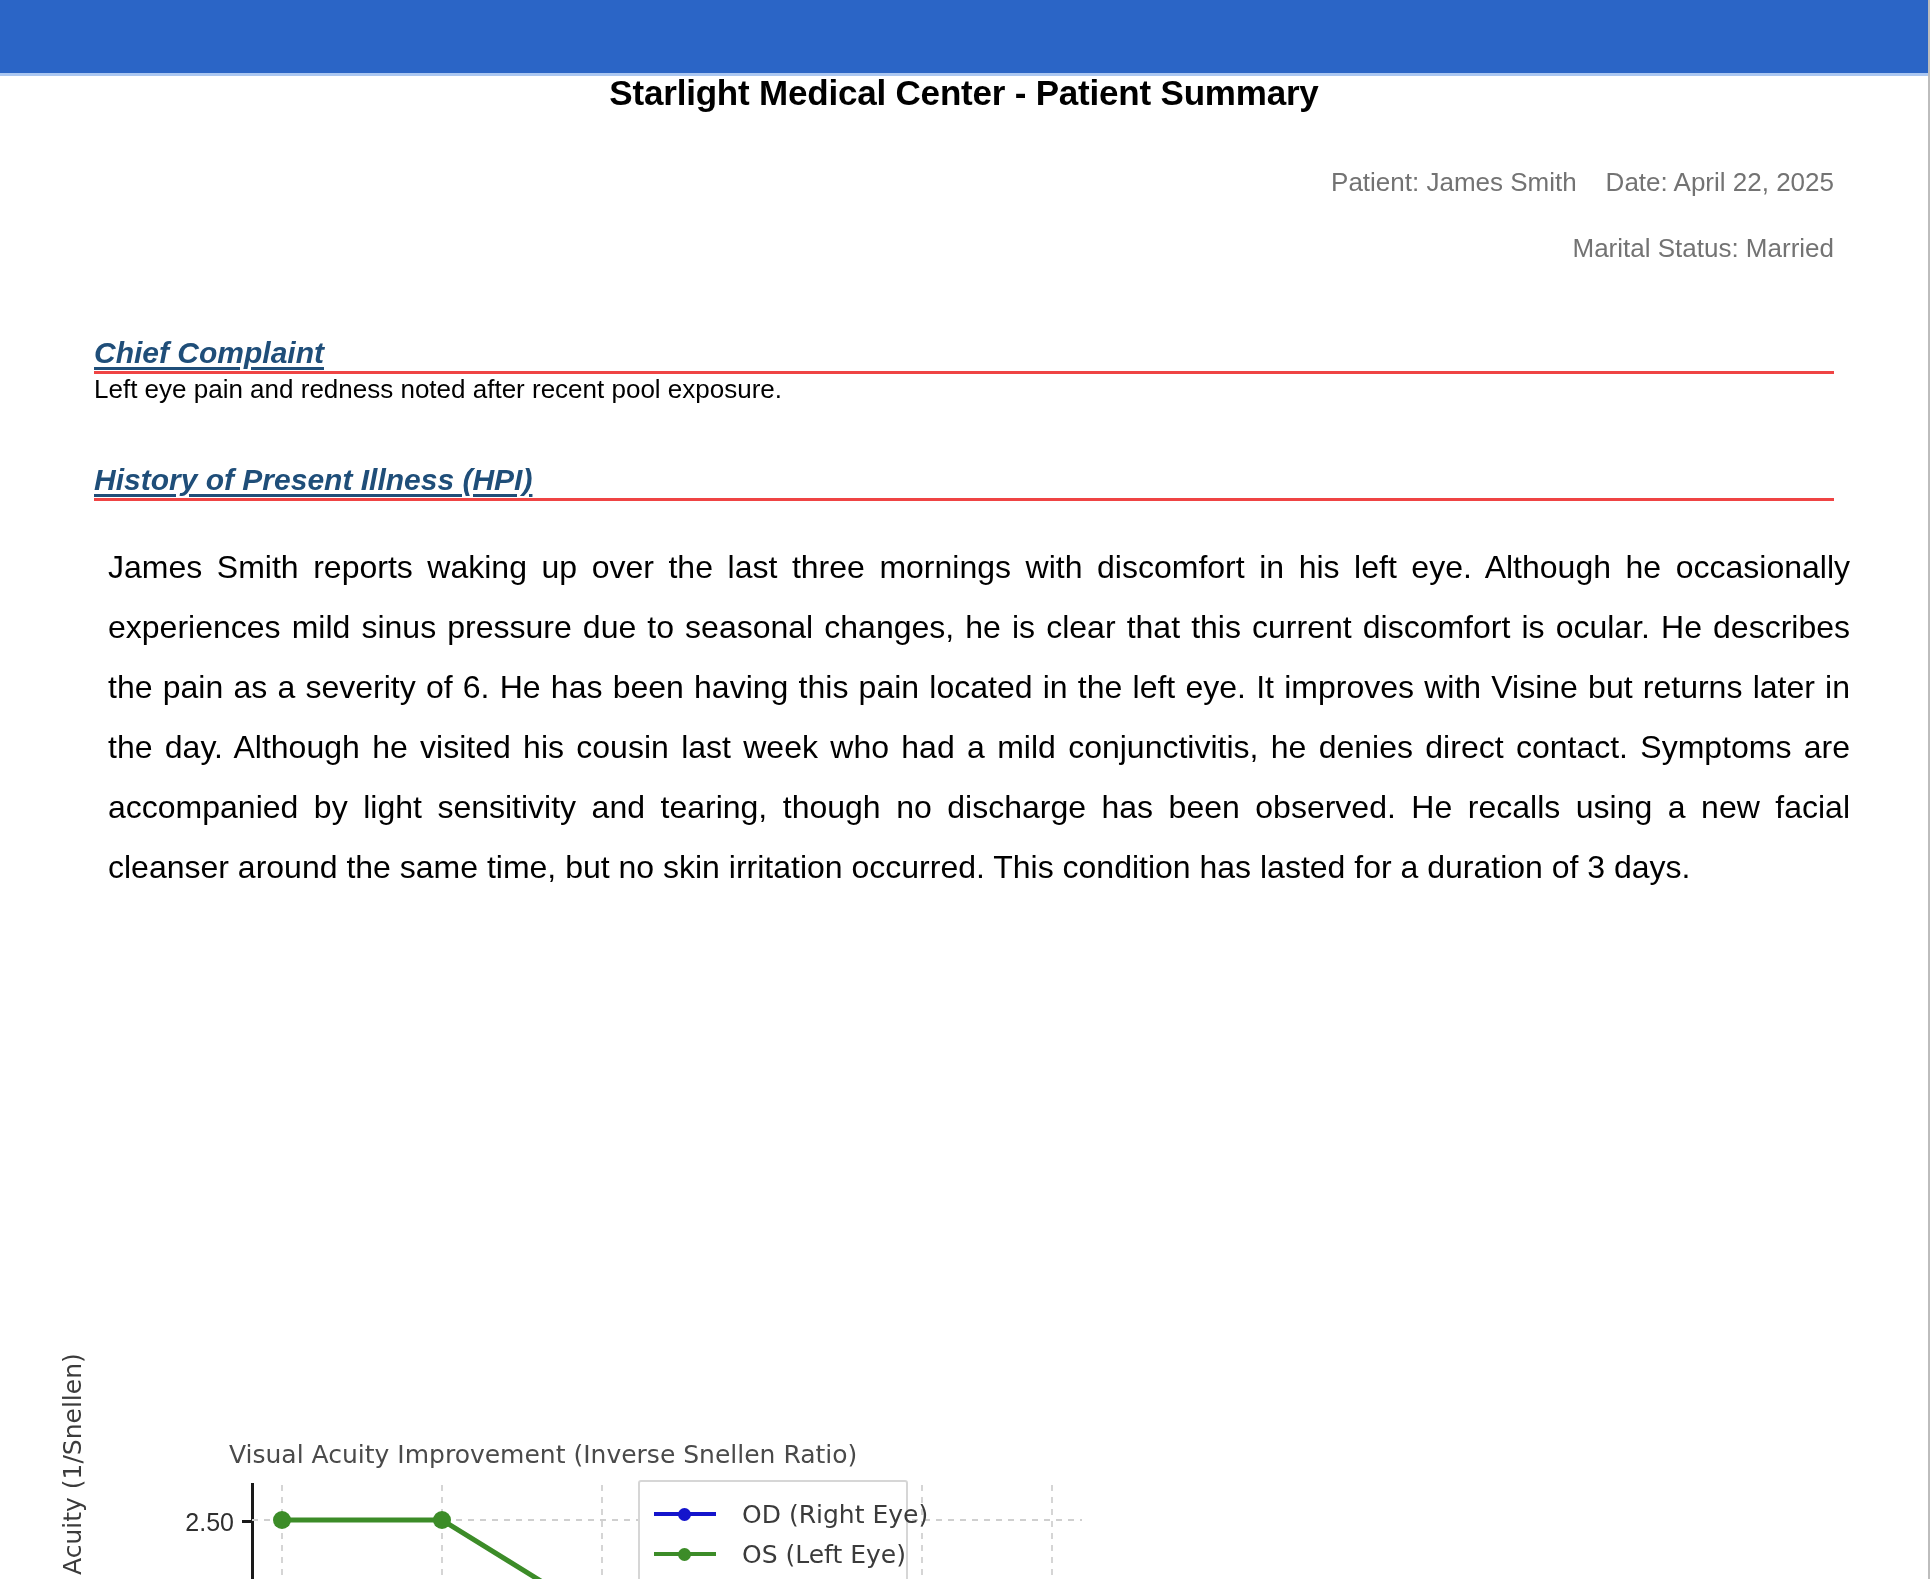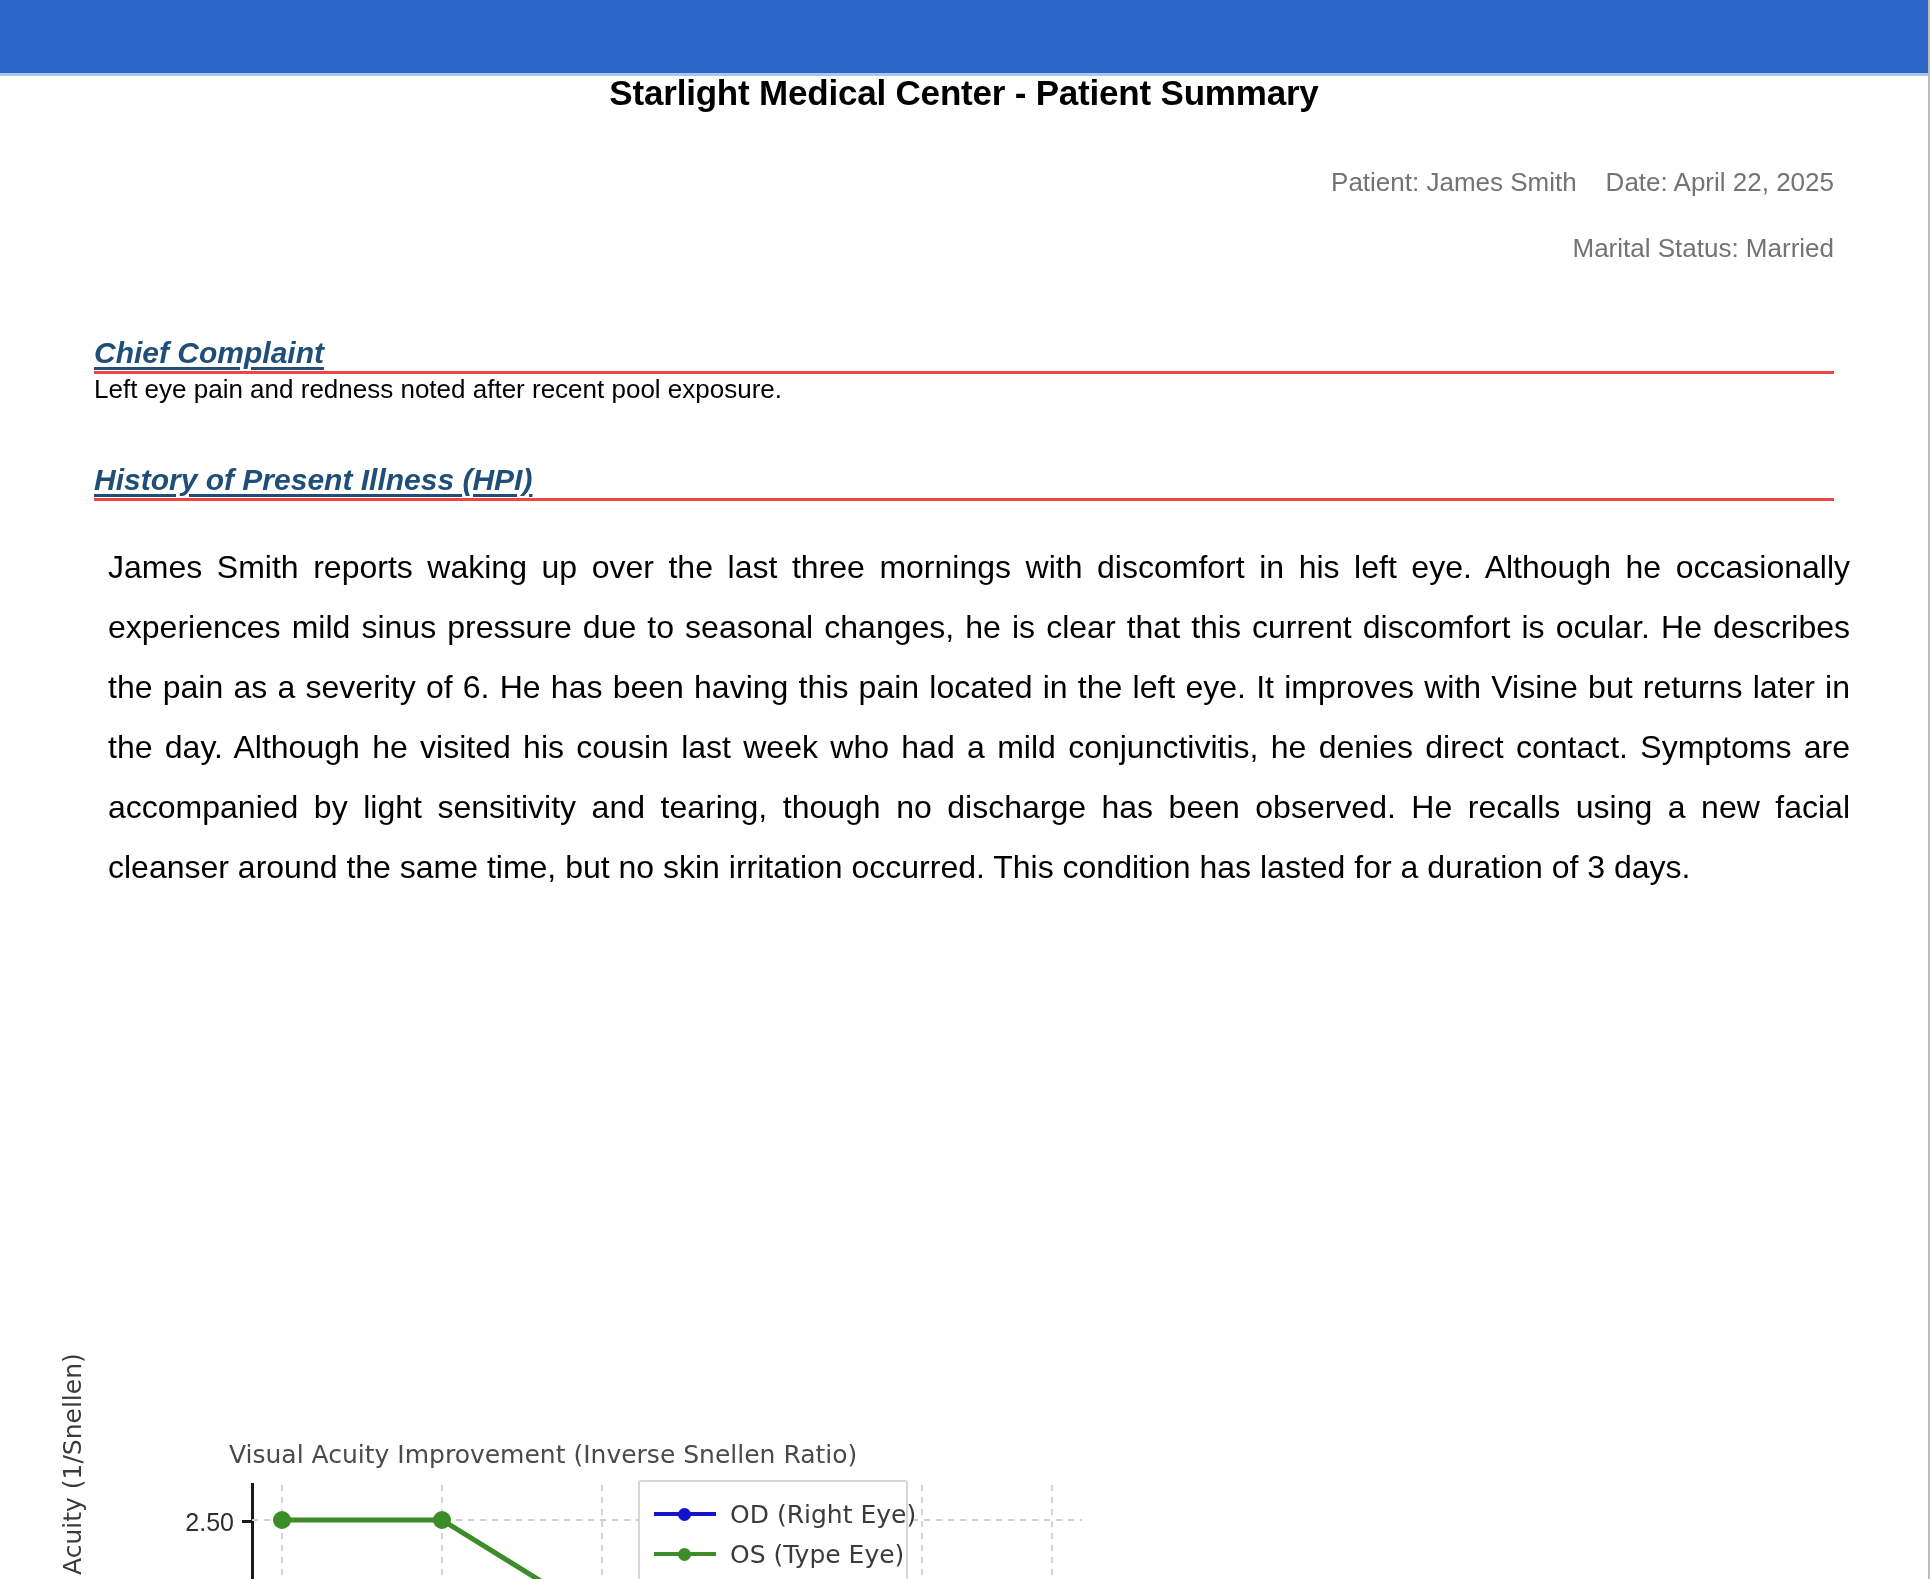--- a/index.html
+++ b/index.html
@@ -194,21 +194,21 @@
     position: absolute;
     top: 4px;
     left: 24px;
     width: 13px;
     height: 13px;
     border-radius: 50%;
   }
   .legend-label {
     font-size: 25px;
     color: #3b3b3b;
-    margin-left: 14px;
+    margin-left: 26px;
     white-space: nowrap;
     font-family: "DejaVu Sans", sans-serif;
   }
 </style>
 </head>
 <body>
 
 <div class="page">
 
   <div class="topbar"></div>
@@ -274,19 +274,19 @@
           <span class="lsline" style="background:#1414CC;"></span>
           <span class="lsdot" style="background:#1414CC;"></span>
         </span>
         <span class="legend-label">OD (Right Eye)</span>
       </div>
       <div class="legend-row">
         <span class="legend-swatch">
           <span class="lsline" style="background:#3C8C28;"></span>
           <span class="lsdot" style="background:#3C8C28;"></span>
         </span>
-        <span class="legend-label">OS (Type Eye)</span>
+        <span class="legend-label">OS (Left Eye)</span>
       </div>
     </div>
 
   </div>
 
 </div>
 
 </body></html>

